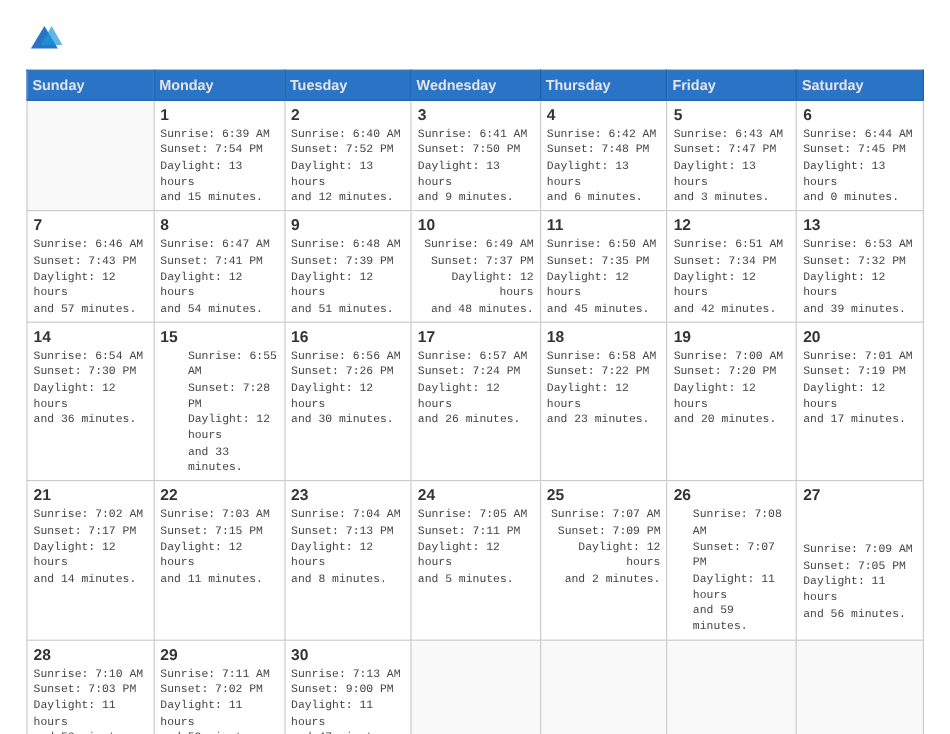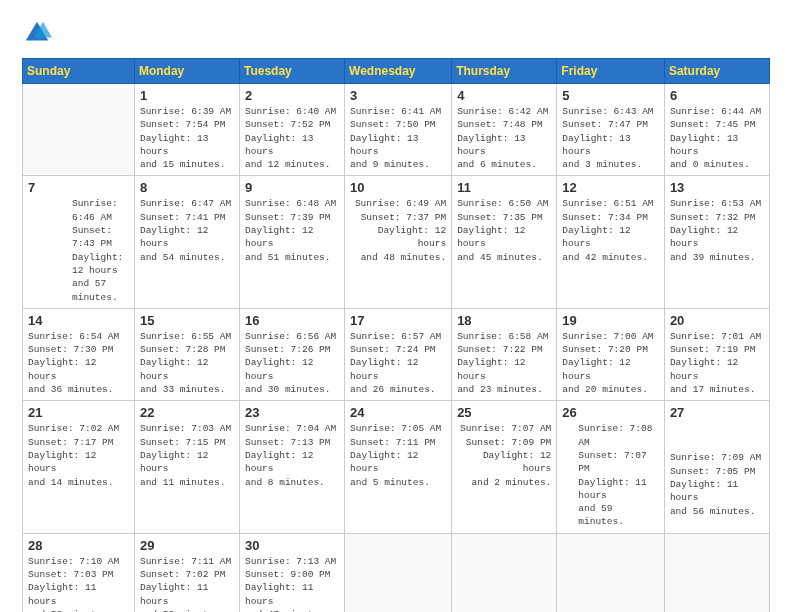--- a/index.html
+++ b/index.html
@@ -53,21 +53,21 @@
       color: #555;
       margin-top: 2px;
     }
     .calendar {
       width: 100%;
       border-collapse: collapse;
       flex: 1;
     }
     .calendar thead tr th {
       background-color: #2a74c7;
-      color: #fde047;
+      color: #e5e5e5;
       font-size: 12px;
       font-weight: bold;
       padding: 5px 4px;
       text-align: left;
       border: 1px solid #1a5faa;
     }
     .calendar tbody tr td {
       border: 1px solid #ccc;
       vertical-align: top;
       padding: 4px 5px;
@@ -167,21 +167,21 @@
             <span class="day-number">6</span>
             <div class="day-detail" style="white-space: pre-line;">Sunrise: 6:44 AM
 Sunset: 7:45 PM
 Daylight: 13 hours
 and 0 minutes.</div>
           </td>
         </tr>
         <tr>
           <td>
             <span class="day-number">7</span>
-            <div class="day-detail" style="white-space: pre-line; margin-left: 44px;">Sunrise: 6:46 AM
+            <div class="day-detail" style="white-space: pre-line;">Sunrise: 6:46 AM
 Sunset: 7:43 PM
 Daylight: 12 hours
 and 57 minutes.</div>
           </td>
           <td>
             <span class="day-number">8</span>
             <div class="day-detail" style="white-space: pre-line;">Sunrise: 6:47 AM
 Sunset: 7:41 PM
 Daylight: 12 hours
 and 54 minutes.</div>
@@ -225,21 +225,21 @@
         <tr>
           <td>
             <span class="day-number">14</span>
             <div class="day-detail" style="white-space: pre-line;">Sunrise: 6:54 AM
 Sunset: 7:30 PM
 Daylight: 12 hours
 and 36 minutes.</div>
           </td>
           <td>
             <span class="day-number">15</span>
-            <div class="day-detail" style="white-space: pre-line;">Sunrise: 6:55 AM
+            <div class="day-detail" style="white-space: pre-line; margin-left: 23px;">Sunrise: 6:55 AM
 Sunset: 7:28 PM
 Daylight: 12 hours
 and 33 minutes.</div>
           </td>
           <td>
             <span class="day-number">16</span>
             <div class="day-detail" style="white-space: pre-line;">Sunrise: 6:56 AM
 Sunset: 7:26 PM
 Daylight: 12 hours
 and 30 minutes.</div>

